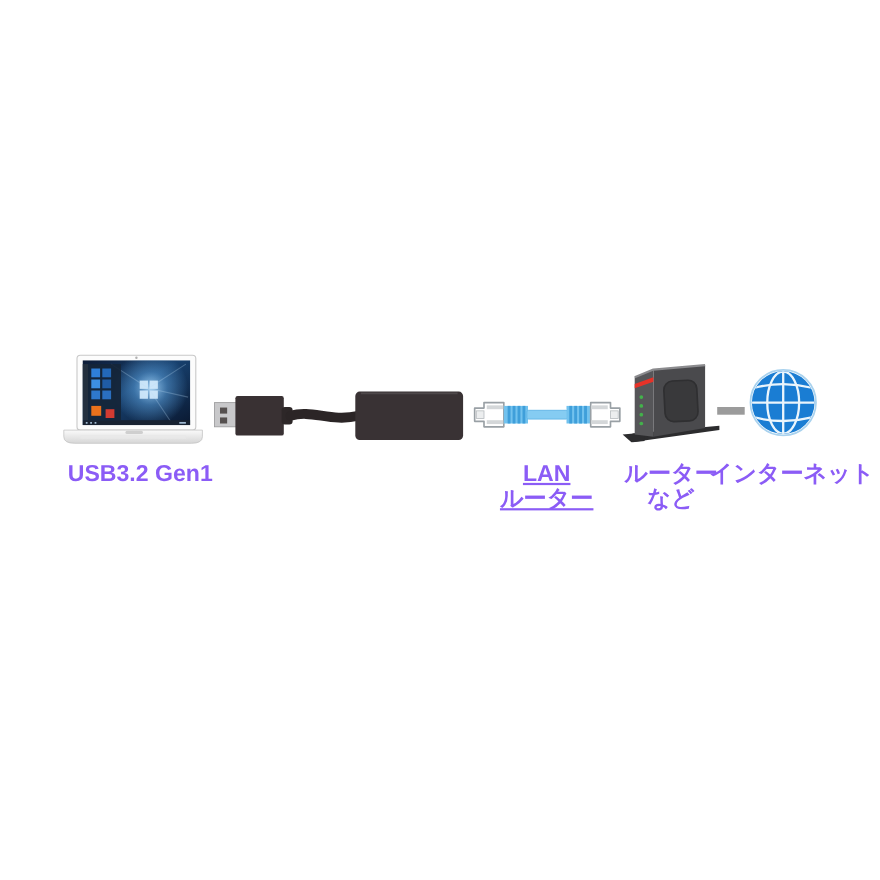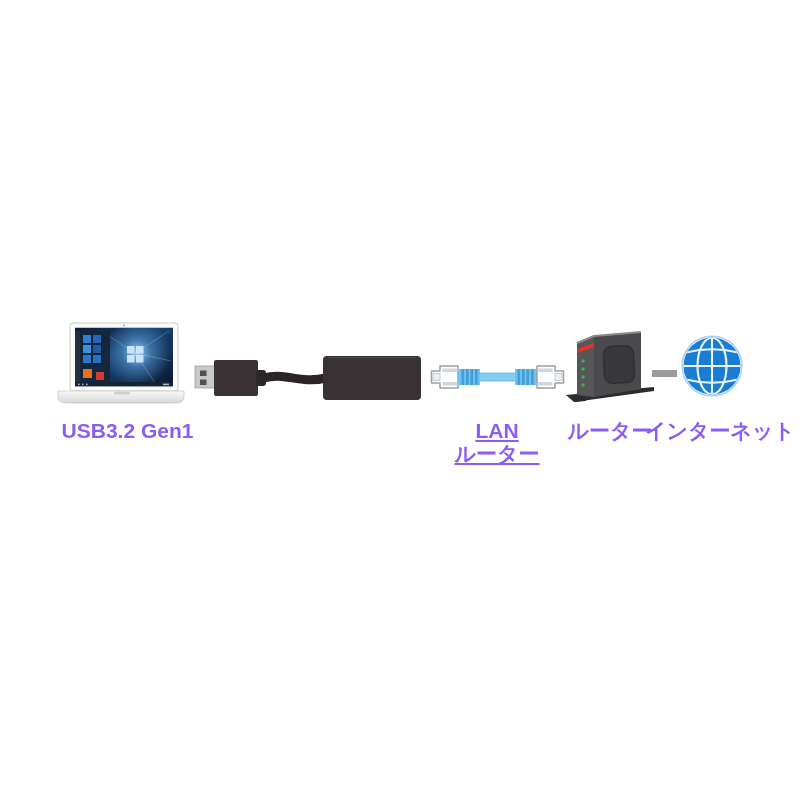--- a/index.html
+++ b/index.html
@@ -205,19 +205,20 @@
   </div>
 
 
   <div class="label" style="left:437px;width:120px;text-decoration:underline;">
     <div>LAN</div>
     <div>ルーター</div>
   </div>
 
   <div class="label" style="left:550px;width:120px;">
     <div>ルーター</div>
+    <div>など</div>
   </div>
 
   <div class="label" style="left:645px;width:150px;">
     <div>インターネット</div>
   </div>
 
 </div>
 
 </body></html>

